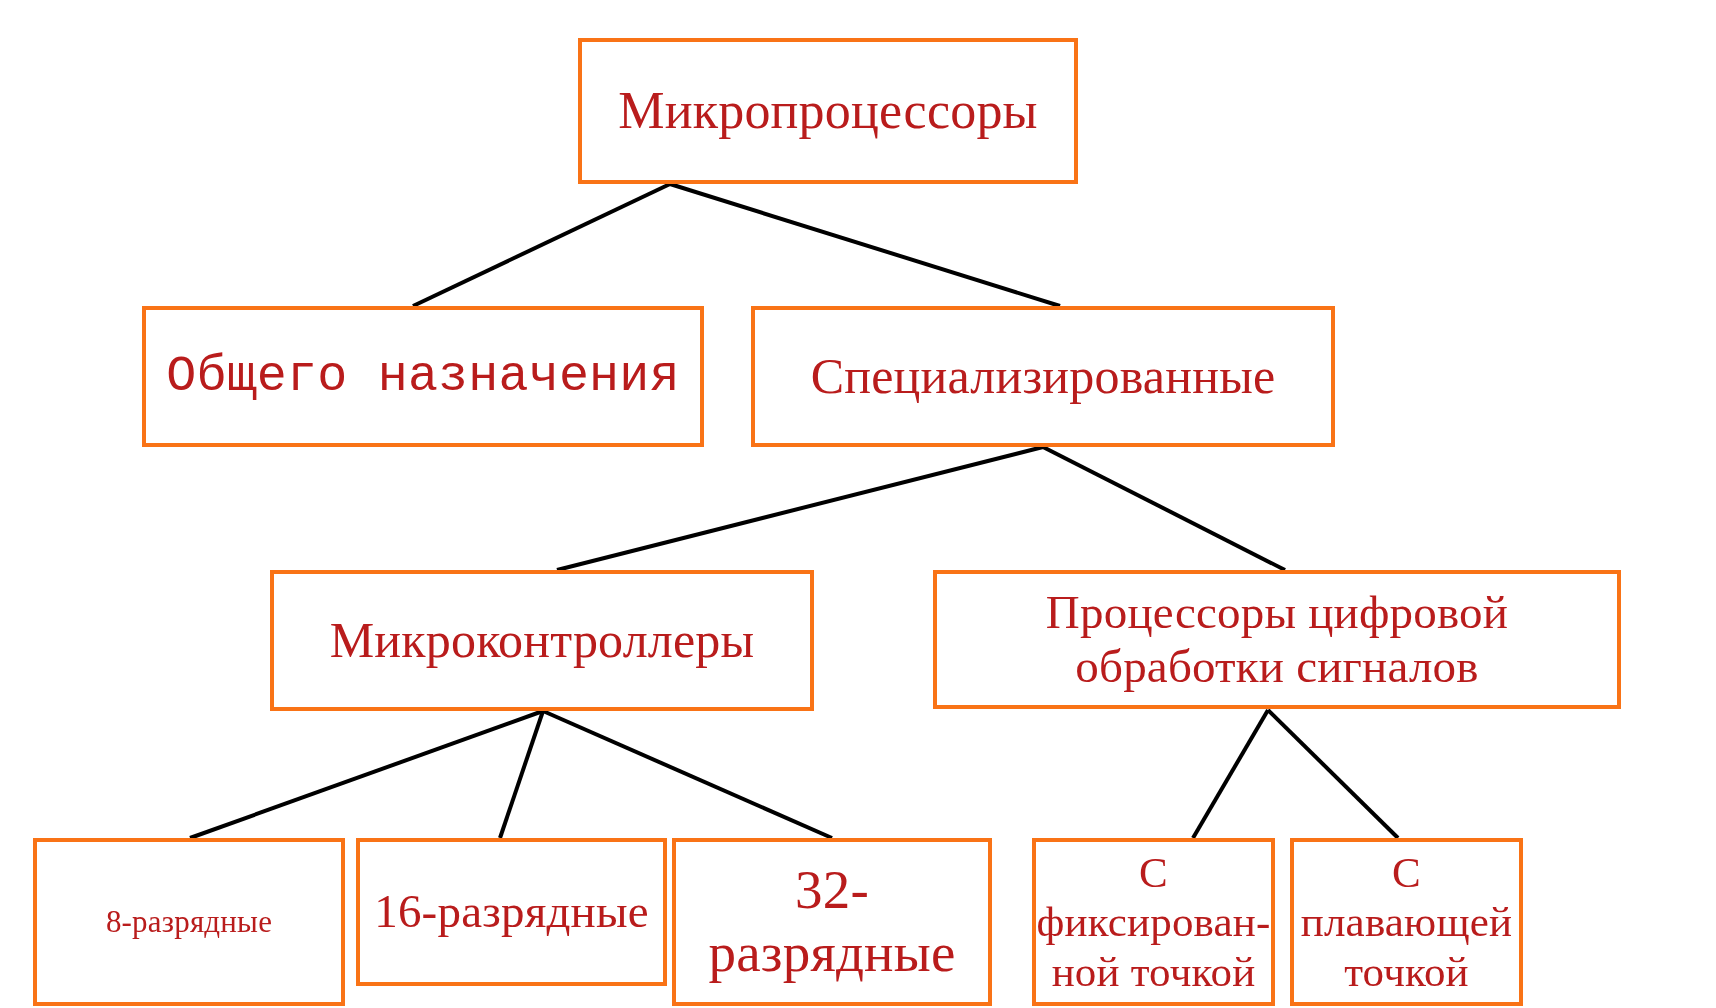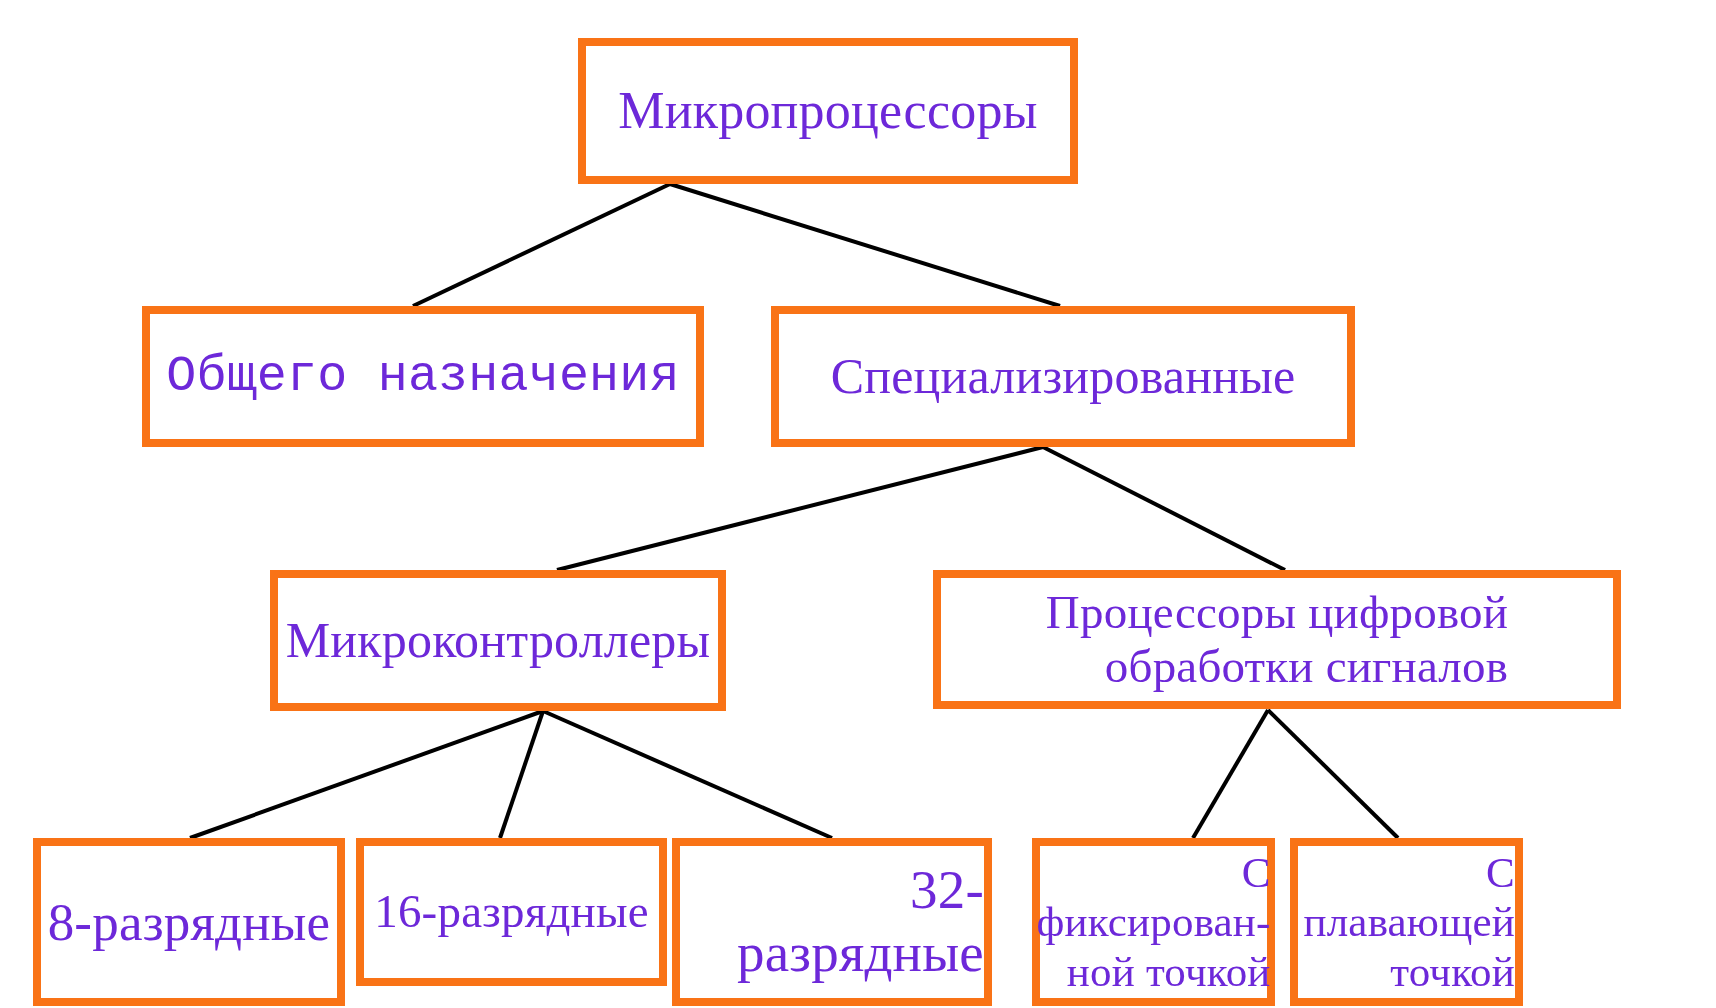--- a/index.html
+++ b/index.html
@@ -19,38 +19,38 @@
     position: absolute;
     left: 0;
     top: 0;
     width: 1716px;
     height: 1008px;
     pointer-events: none;
   }
   .node {
     position: absolute;
     box-sizing: border-box;
-    border: 8px solid #f97316;
+    border: 4px solid #f97316;
     background: #ffffff;
     display: flex;
     align-items: center;
     justify-content: center;
-    text-align: right;
-    color: #6d28d9;
+    text-align: center;
+    color: #b91c1c;
     line-height: 1.14;
     letter-spacing: 0.2px;
     z-index: 2;
     white-space: pre-line;
   }
   .n-root      { left: 578px;  top: 38px;  width: 500px; height: 146px; font-size: 52px; }
   .n-general   { left: 142px;  top: 306px; width: 562px; height: 141px; font-size: 50px; font-family: Liberation Mono, monospace; }
-  .n-special   { left: 751px;  top: 306px; width: 584px; height: 141px; font-size: 50px; margin-left: 20px; }
-  .n-mcu       { left: 270px;  top: 570px; width: 456px; height: 141px; font-size: 50px; }
+  .n-special   { left: 751px;  top: 306px; width: 584px; height: 141px; font-size: 50px; }
+  .n-mcu       { left: 270px;  top: 570px; width: 544px; height: 141px; font-size: 50px; }
   .n-dsp       { left: 933px;  top: 570px; width: 688px; height: 139px; font-size: 47px; }
-  .n-b8        { left: 33px;   top: 838px; width: 312px; height: 168px; font-size: 53px; }
+  .n-b8        { left: 33px;   top: 838px; width: 312px; height: 168px; font-size: 31px; }
   .n-b16       { left: 356px;  top: 838px; width: 311px; height: 148px; font-size: 47px; }
   .n-b32       { left: 672px;  top: 838px; width: 320px; height: 168px; font-size: 55px; }
   .n-fixed     { left: 1032px; top: 838px; width: 243px; height: 168px; font-size: 43px; }
   .n-float     { left: 1290px; top: 838px; width: 233px; height: 168px; font-size: 43px; }
 </style>
 </head>
 <body>
 
 <div id="canvas">
 

